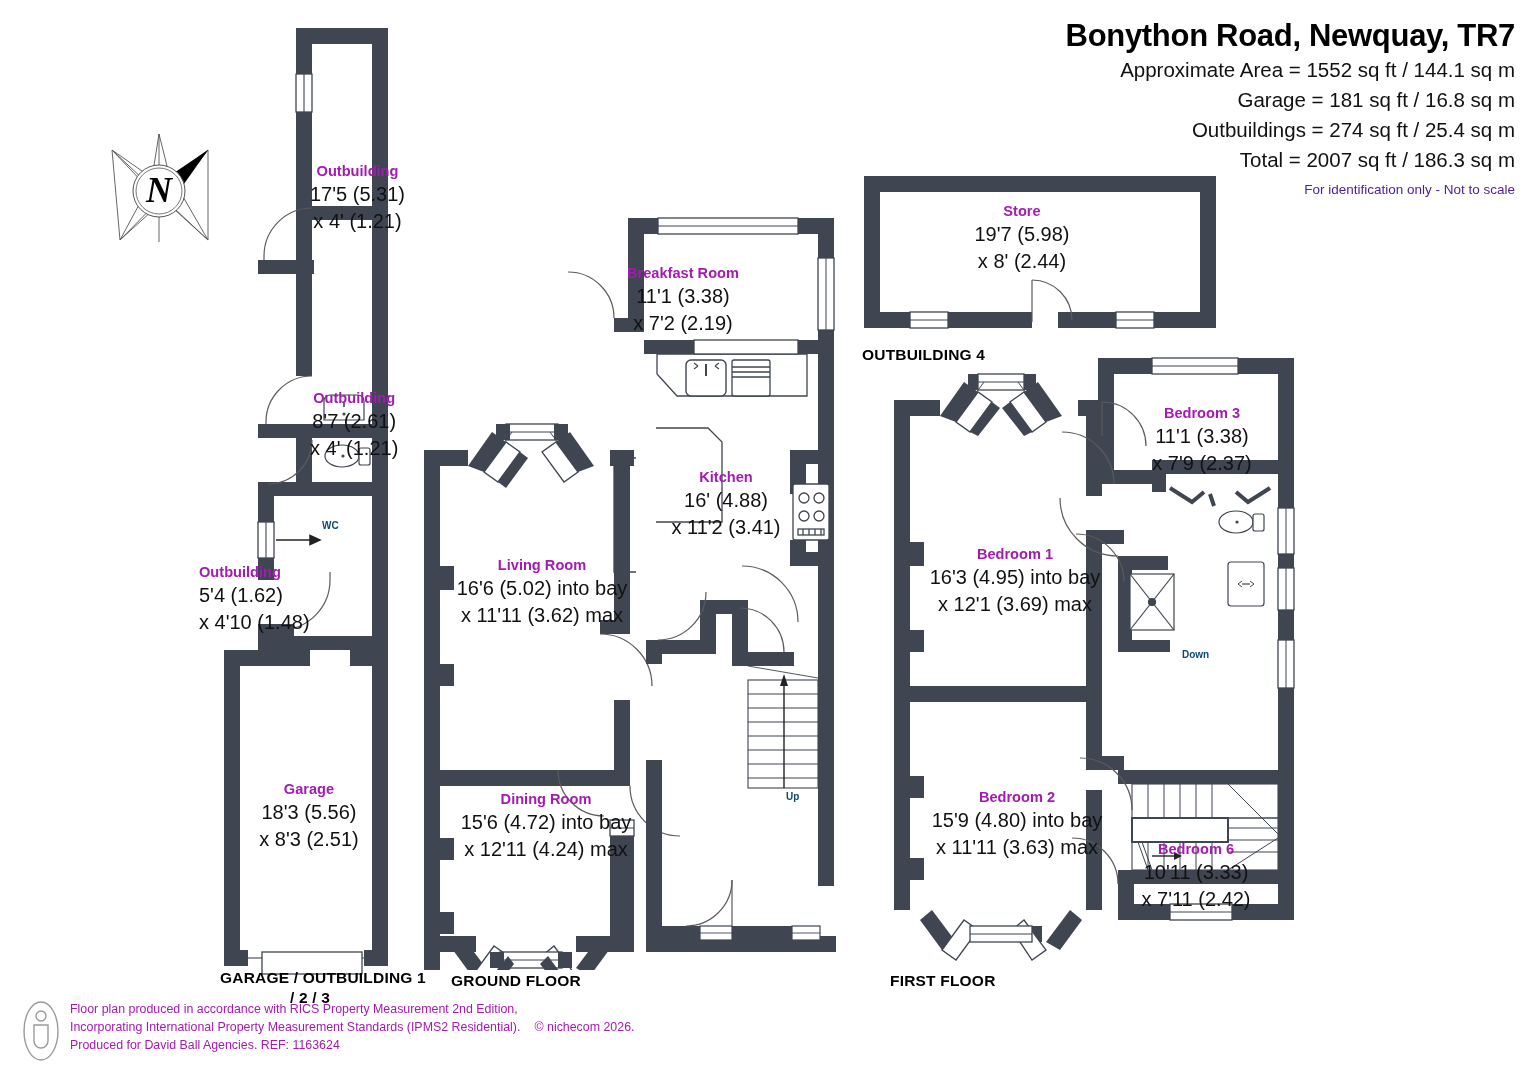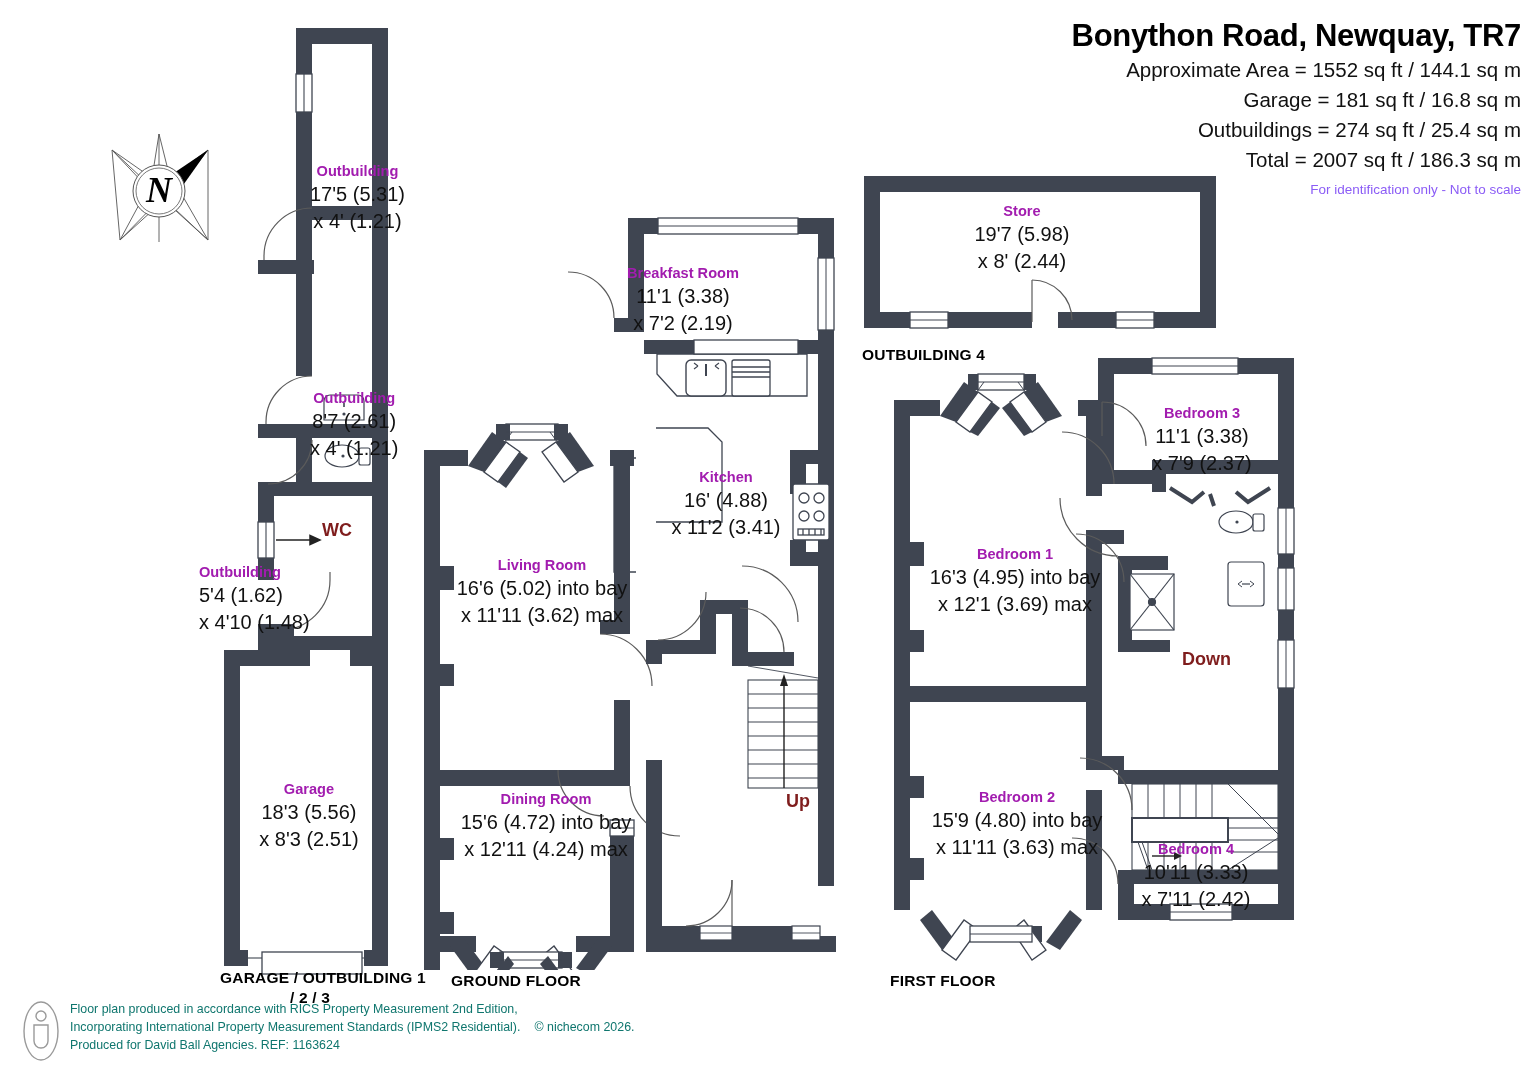--- a/index.html
+++ b/index.html
@@ -7,47 +7,47 @@
   body{
     width:1527px;height:1080px;
     font-family:"Liberation Sans", sans-serif;
     color:#1a1a1a;
     position:relative;
     overflow:hidden;
   }
   #plan-root{position:absolute;left:0;top:0;width:1527px;height:1080px;}
 
   
-  .header{position:absolute;right:6px;top:18px;text-align:right;}
+  .header{position:absolute;right:12px;top:18px;text-align:right;}
   .header .title{
     font-size:31px;font-weight:bold;letter-spacing:-0.3px;color:#000;
     line-height:1.15;white-space:nowrap;
   }
   .header .areaLine{
     font-size:20.5px;color:#111;line-height:1.38;white-space:nowrap;margin-top:2px;
   }
   .header .disclaimer{
-    font-size:13.5px;color:#8b5cf6;margin-top:7px;white-space:nowrap;
+    font-size:13.5px;color:#4c1d95;margin-top:7px;white-space:nowrap;
   }
 
   
   .roomlabel{position:absolute;text-align:center;line-height:1.32;white-space:nowrap;}
   .roomlabel .rname{font-size:14.6px;font-weight:bold;color:#a21caf;}
   .roomlabel .rdim{font-size:20px;color:#111;}
   .roomlabel.left-align{text-align:left;}
 
   .floorlabel{
     position:absolute;font-size:15.5px;font-weight:bold;color:#000;
     letter-spacing:0.2px;text-align:center;line-height:1.3;white-space:nowrap;
   }
-  .tinylabel{position:absolute;font-size:18px;font-weight:bold;color:#7f1d1d;white-space:nowrap;}
+  .tinylabel{position:absolute;font-size:10px;font-weight:bold;color:#0c4a6e;white-space:nowrap;}
 
   
   .footer{position:absolute;left:22px;top:1000px;display:flex;align-items:flex-start;gap:10px;}
-  .footer .ftext{font-size:12.4px;color:#0f766e;line-height:1.46;white-space:nowrap;}
+  .footer .ftext{font-size:12.4px;color:#a21caf;line-height:1.46;white-space:nowrap;}
   .footer .ftext .copy{margin-left:14px;}
 
   svg{display:block;}
 </style>
 </head>
 <body>
 
 <div id="plan-root">
 
   <div class="header">
@@ -681,21 +681,21 @@
     <div class="rname">Bedroom 1</div>
     <div class="rdim">16'3 (4.95) into bay</div>
     <div class="rdim">x 12'1 (3.69) max</div>
   </div>
   <div class="roomlabel" style="left:1017px;top:788px;width:210px;margin-left:-105px;">
     <div class="rname">Bedroom 2</div>
     <div class="rdim">15'9 (4.80) into bay</div>
     <div class="rdim">x 11'11 (3.63) max</div>
   </div>
   <div class="roomlabel" style="left:1196px;top:840px;width:150px;margin-left:-75px;">
-    <div class="rname">Bedroom 4</div>
+    <div class="rname">Bedroom 6</div>
     <div class="rdim">10'11 (3.33)</div>
     <div class="rdim">x 7'11 (2.42)</div>
   </div>
   <div class="tinylabel" style="left:1182px;top:649px;">Down</div>
   <div class="floorlabel" style="left:890px;top:971px;width:180px;text-align:left;">FIRST FLOOR</div>
 
   <div class="footer">
     <svg width="38" height="62" viewBox="0 0 38 62">
       <ellipse cx="19" cy="31" rx="17" ry="29" fill="none" stroke="#9a9a9a" stroke-width="1.4"></ellipse>
       <circle cx="19" cy="16" r="5" fill="none" stroke="#9a9a9a" stroke-width="1.4"></circle>

